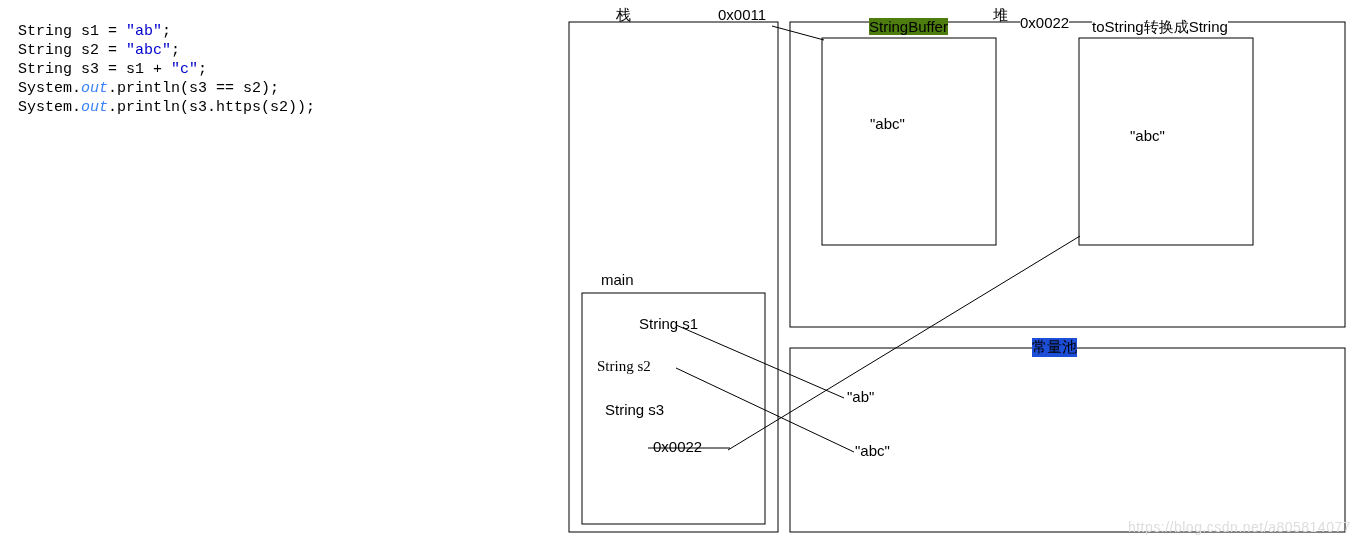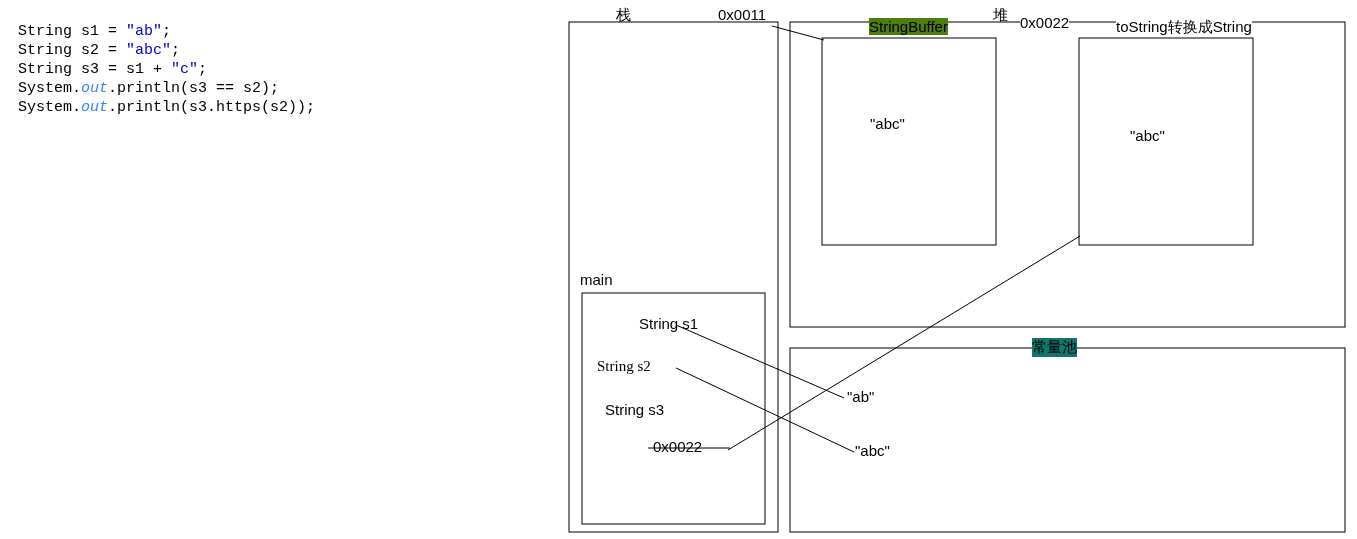--- a/index.html
+++ b/index.html
@@ -49,28 +49,29 @@
 
       <line x1="648" y1="448" x2="730" y2="448"></line>
     </g>
   </svg>
 
   <div class="lbl" style="left:616px;top:6px;">栈</div>
   <div class="lbl" style="left:718px;top:6px;">0x0011</div>
   <div class="lbl" style="left:869px;top:18px;background:#4d7c0f;">StringBuffer</div>
   <div class="lbl" style="left:993px;top:6px;">堆</div>
   <div class="lbl" style="left:1020px;top:14px;background:#fff;">0x0022</div>
-  <div class="lbl" style="left:1092px;top:18px;background:#fff;margin-left:24px;">toString转换成String</div>
+  <div class="lbl" style="left:1092px;top:18px;background:#fff;">toString转换成String</div>
 
   <div class="lbl" style="left:870px;top:115px;">"abc"</div>
   <div class="lbl" style="left:1130px;top:127px;">"abc"</div>
 
-  <div class="lbl" style="left:580px;top:271px;">main</div>
+  <div class="lbl" style="left:601px;top:271px;">main</div>
   <div class="lbl" style="left:597px;top:315px;margin-left:42px;">String s1</div>
   <div class="lbl" style="left:597px;top:358px;font-family:Liberation Serif, serif;">String s2</div>
   <div class="lbl" style="left:597px;top:401px;margin-left:8px;">String s3</div>
   <div class="lbl" style="left:653px;top:438px;">0x0022</div>
 
-  <div class="lbl" style="left:1032px;top:338px;background:#0f766e;">常量池</div>
+  <div class="lbl" style="left:1032px;top:338px;background:#1d4ed8;">常量池</div>
   <div class="lbl" style="left:847px;top:388px;">"ab"</div>
   <div class="lbl" style="left:855px;top:442px;">"abc"</div>
 
+  <div class="watermark">https://blog.csdn.net/a805814077</div>
 </div>
 
 </body></html>

